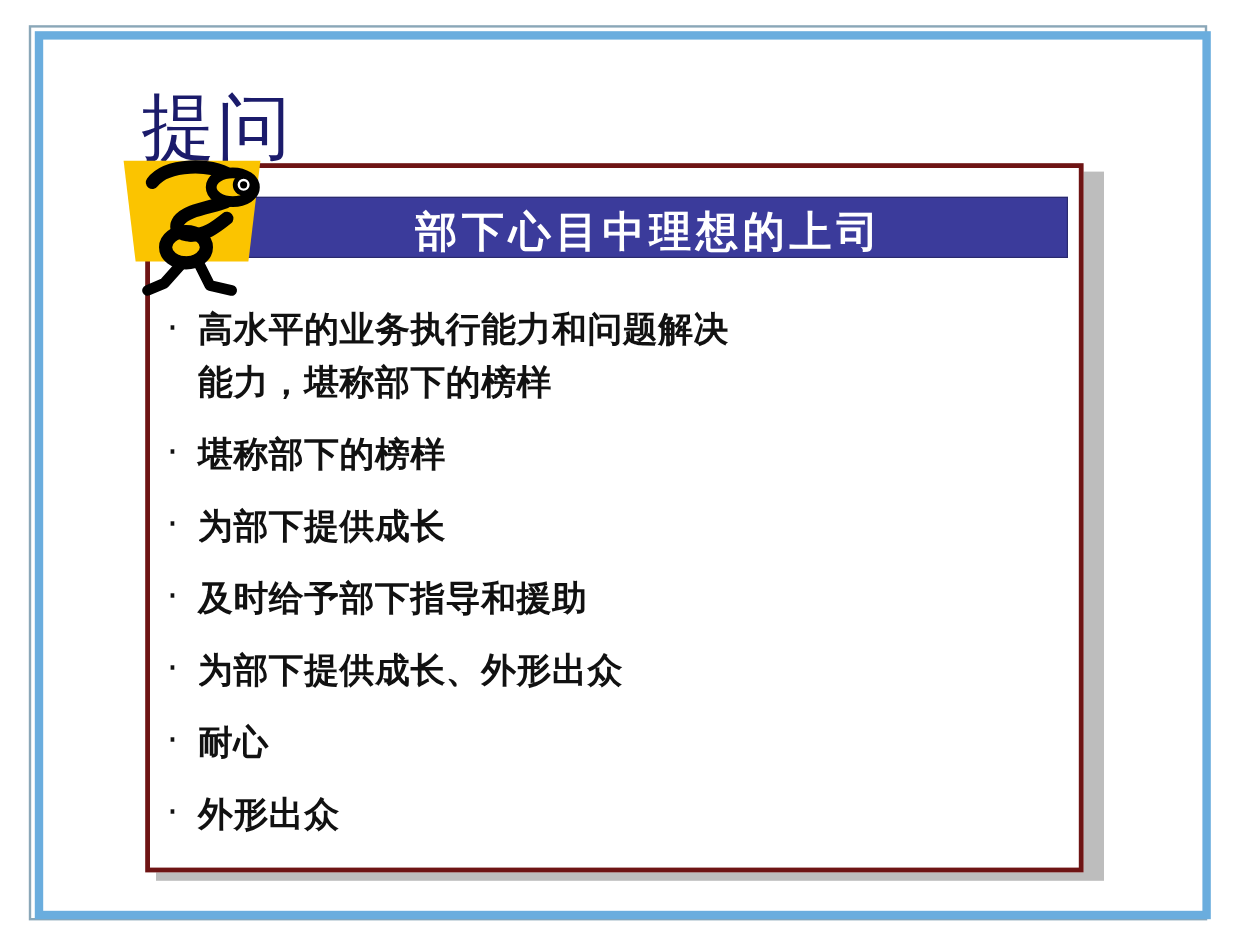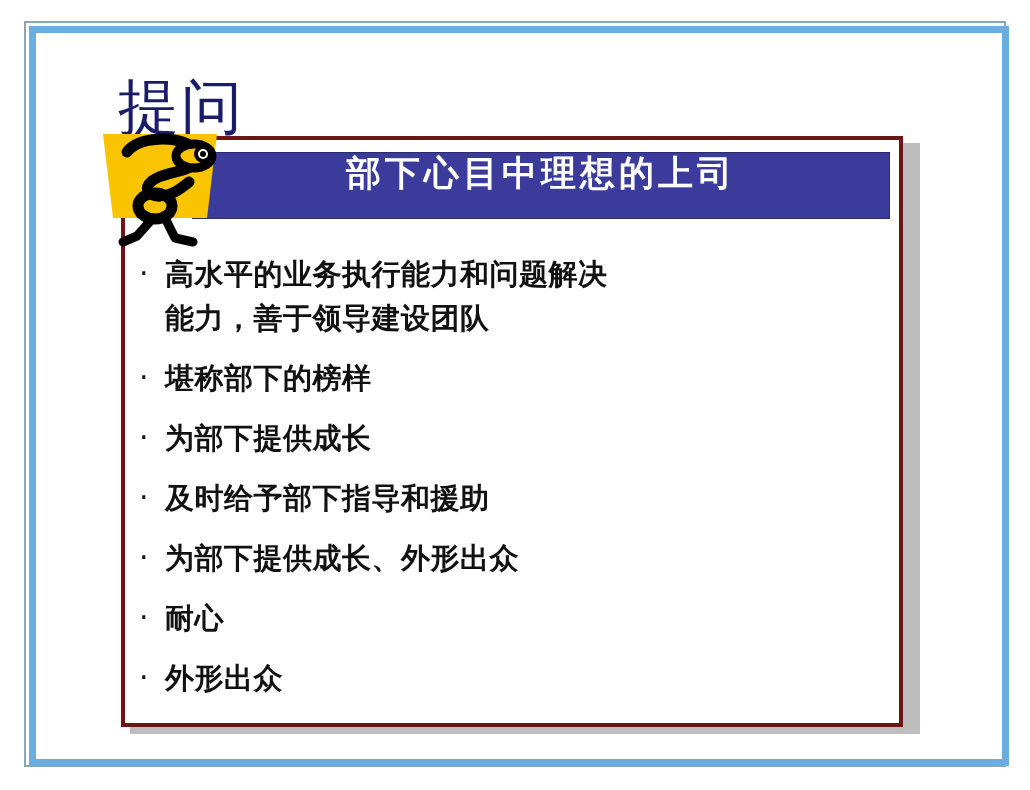--- a/index.html
+++ b/index.html
@@ -72,28 +72,28 @@
     height: 591px;
     background: #ffffff;
     border: 4px solid #6e1414;
     box-sizing: border-box;
   }
 
   
   .banner {
     position: absolute;
     left: 192px;
-    top: 152px;
+    top: 164px;
     width: 698px;
-    height: 67px;
+    height: 51px;
     background: #3b3b9b;
     border: 1px solid #2a2a6e;
     box-sizing: border-box;
     display: flex;
-    align-items: flex-start;
+    align-items: flex-end;
     justify-content: center;
   }
   .banner-text {
     color: #ffffff;
     font-size: 35px;
     font-weight: 700;
     letter-spacing: 4px;
     line-height: 40px;
     white-space: nowrap;
   }
@@ -174,21 +174,21 @@
       <path d="M54 88 L 38 106 L 24 112" fill="none" stroke="#000000" stroke-width="9" stroke-linecap="round" stroke-linejoin="round"></path>
       <path d="M66 88 L 76 108 L 94 112" fill="none" stroke="#000000" stroke-width="9" stroke-linecap="round" stroke-linejoin="round"></path>
     </svg>
   </div>
 
   <div class="bullets">
 
     <div class="bullet-row">
       <span class="bullet-dot">·</span>
       <span class="bullet-text">高水平的业务执行能力和问题解决
-能力，善于领导建设团队</span>
+能力，堪称部下的榜样</span>
     </div>
 
     <div class="bullet-row">
       <span class="bullet-dot">·</span>
       <span class="bullet-text">堪称部下的榜样</span>
     </div>
 
     <div class="bullet-row">
       <span class="bullet-dot">·</span>
       <span class="bullet-text">为部下提供成长</span>

